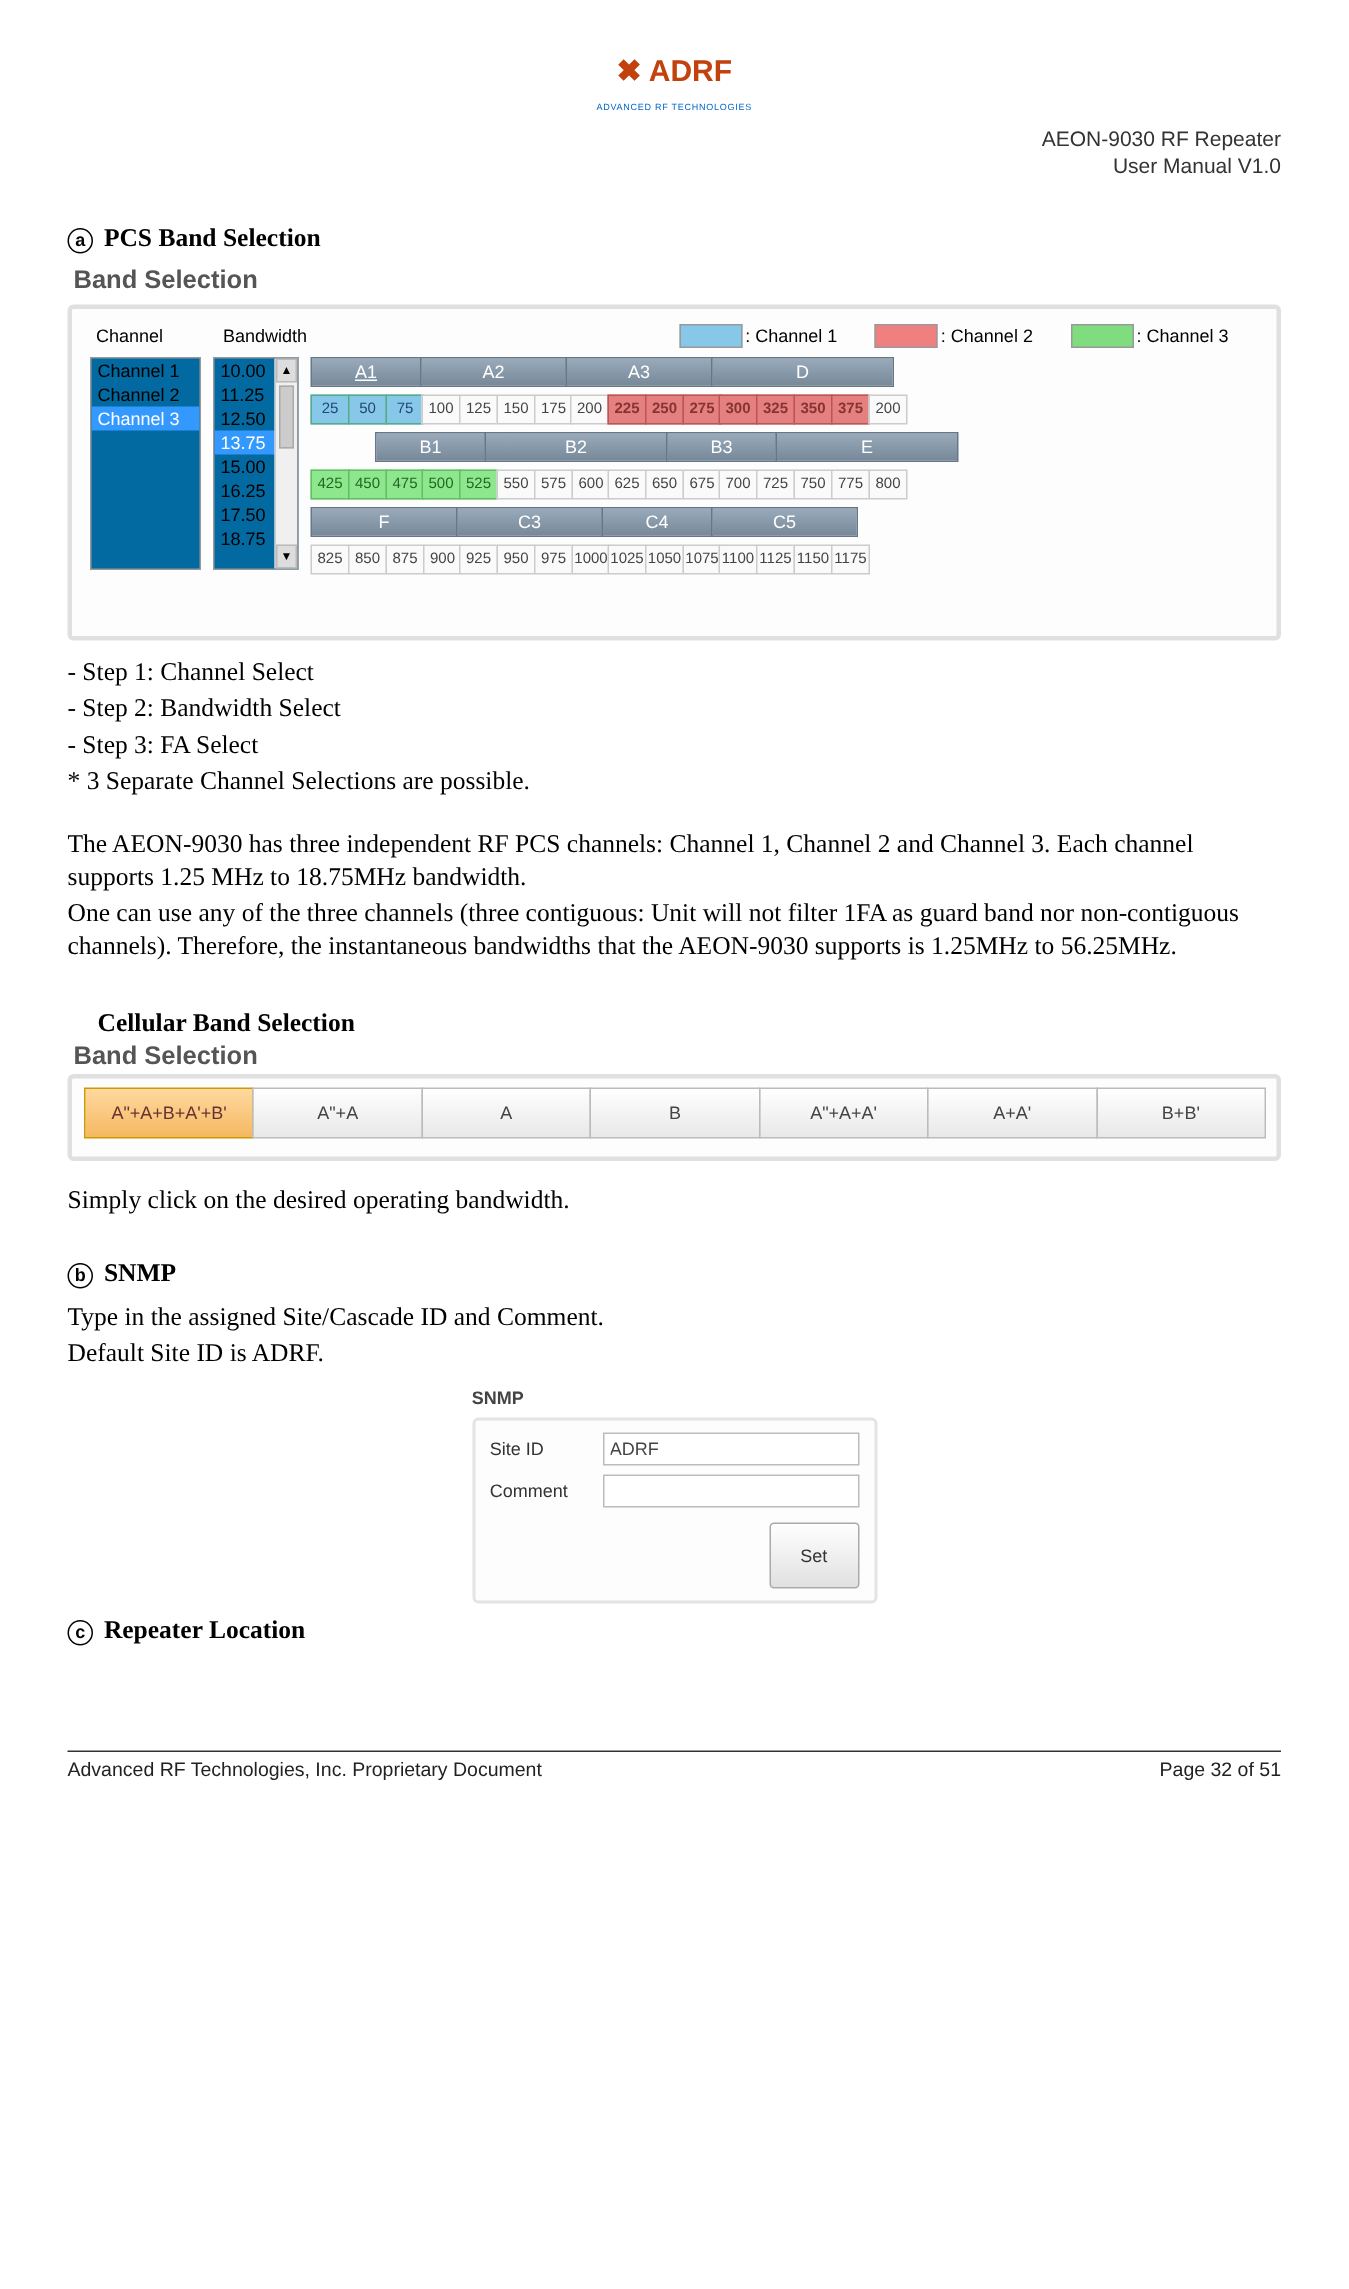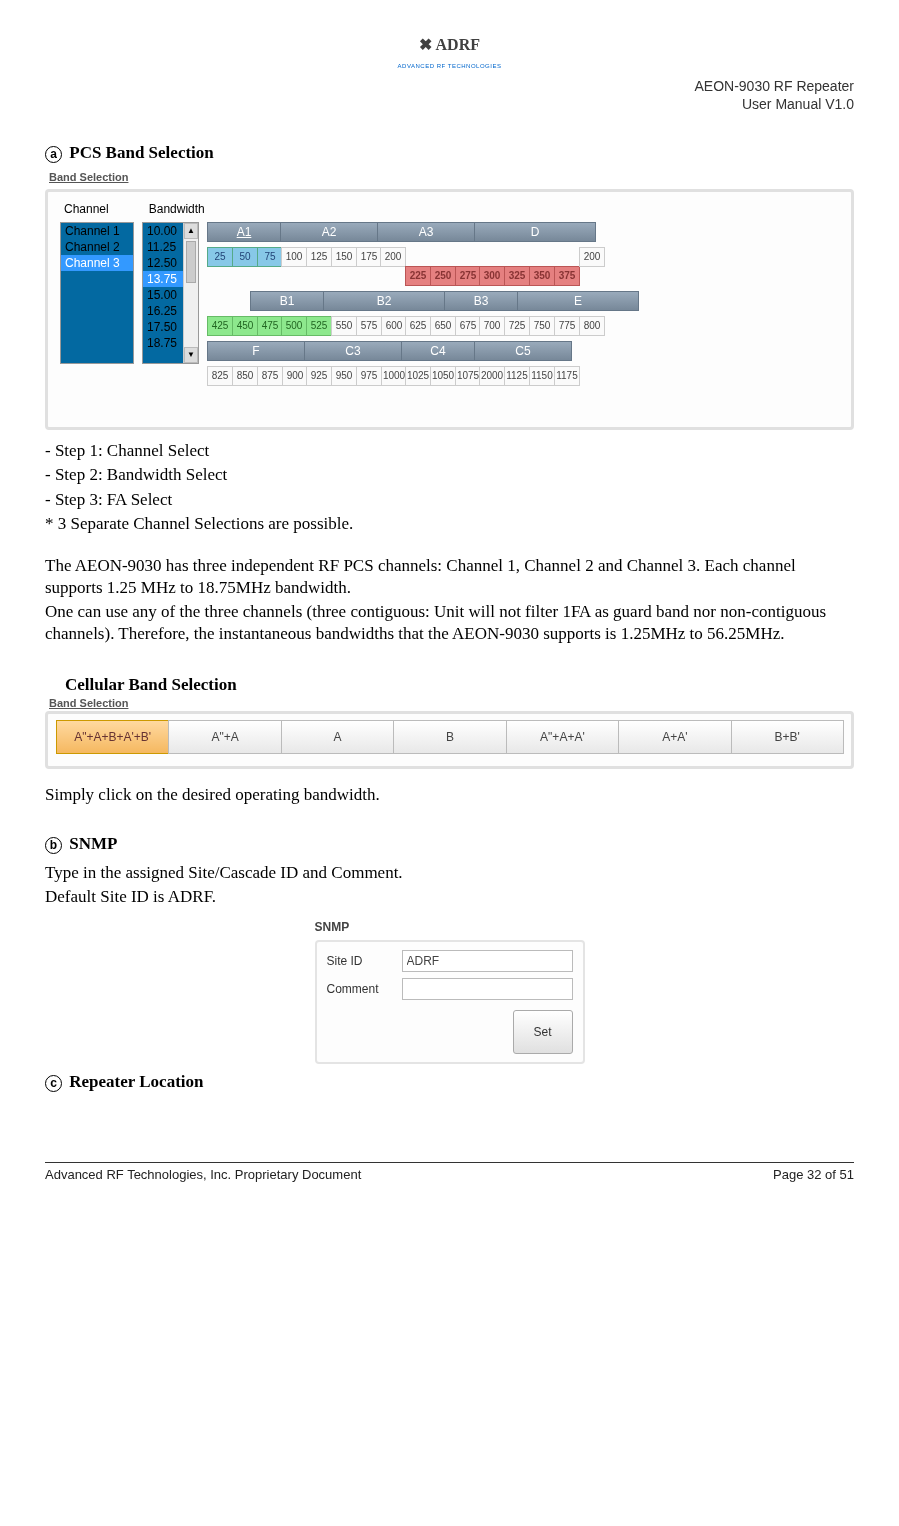--- a/index.html
+++ b/index.html
@@ -17,24 +17,24 @@
       font-size: 14px;
       color: #333;
       line-height: 1.3;
       margin-bottom: 30px;
     }
     .logo-area {
       text-align: center;
       margin-bottom: 5px;
     }
     .logo {
-      color: #404040;
+      color: #c2410c;
       font-weight: bold;
-      font-size: 16px;
-      font-family: Liberation Serif, serif;
+      font-size: 20px;
+      font-family: Liberation Sans, sans-serif;
     }
     .logo-sub {
       font-size: 6px;
       color: #0066cc;
       letter-spacing: 0.5px;
       font-family: Arial, sans-serif;
     }
     .section-heading {
       font-weight: bold;
       font-size: 17px;
@@ -63,25 +63,24 @@
     }
     .bs-panel {
       border: 3px solid #e0e0e0;
       border-radius: 4px;
       margin: 6px 0 10px 0;
       background: #fdfdfd;
       padding: 10px 12px 36px 12px;
     }
     .bs-title {
       font-family: Arial, sans-serif;
-      font-size: 11px;
+      font-size: 17px;
       color: #555;
       font-weight: bold;
       margin-bottom: 10px;
-      text-decoration: underline;
     }
     .bs-top-row {
       display: flex;
       align-items: center;
       font-family: "Segoe UI", Arial, sans-serif;
       font-size: 12px;
       margin-bottom: 6px;
     }
     .bs-top-left {
       display: flex;
@@ -177,21 +176,21 @@
       height: 18px;
       line-height: 18px;
       text-align: center;
       border: 1px solid #ccc;
       background: #fafafa;
       font-size: 10px;
       color: #444;
       margin-right: -1px;
     }
     .fa-cell.ch1 { background: #87c8e8; border-color: #5a8; color: #247; }
-    .fa-cell.ch2 { background: #e58080; border-color: #b55; color: #833; font-weight: bold; margin-top: 19px;}
+    .fa-cell.ch2 { background: #e58080; border-color: #b55; color: #833; font-weight: bold;}
     .fa-cell.ch3 { background: #8de88d; border-color: #6b6; color: #262; }
     .block-group { margin-right: -1px; }
     .body-text {
       font-size: 17px;
       line-height: 1.3;
       margin: 0 0 2px 0;
     }
     .spacer { height: 18px; }
     .cell-panel {
       border: 3px solid #e0e0e0;
@@ -295,20 +294,34 @@
   <span class="circled">a</span>
   <span>PCS Band Selection</span>
 </div>
 
 <div class="bs-title" style="margin-left:4px;margin-bottom:0">Band Selection</div>
 <div class="bs-panel">
   <div class="bs-top-row">
     <div class="bs-top-left">
       <span>Channel</span>
       <span>Bandwidth</span>
+    </div>
+    <div class="bs-legend">
+      <div class="legend-item">
+          <span class="swatch sw-ch1"></span>
+          <span>: Channel 1</span>
+        </div>
+      <div class="legend-item">
+          <span class="swatch sw-ch2"></span>
+          <span>: Channel 2</span>
+        </div>
+      <div class="legend-item">
+          <span class="swatch sw-ch3"></span>
+          <span>: Channel 3</span>
+        </div>
     </div>
   </div>
   <div class="bs-main">
     <div class="listbox lb-channel" id="channel-list">
         <div class="lb-item">Channel 1</div>
         <div class="lb-item">Channel 2</div>
         <div class="lb-item lb-selected">Channel 3</div>
       </div>
     <div class="listbox lb-bw" id="bw-list">
     <div class="lb-item">10.00</div>
@@ -437,21 +450,21 @@
               <div class="fa-cell ">950</div>
               <div class="fa-cell ">975</div>
               <div class="fa-cell ">1000</div>
             </div>
             <div class="fa-cells block-group">
               <div class="fa-cell ">1025</div>
               <div class="fa-cell ">1050</div>
               <div class="fa-cell ">1075</div>
             </div>
             <div class="fa-cells block-group">
-              <div class="fa-cell ">2000</div>
+              <div class="fa-cell ">1100</div>
               <div class="fa-cell ">1125</div>
               <div class="fa-cell ">1150</div>
               <div class="fa-cell ">1175</div>
             </div>
           </div>
         </div>
       </div>
   </div>
 </div>
 

